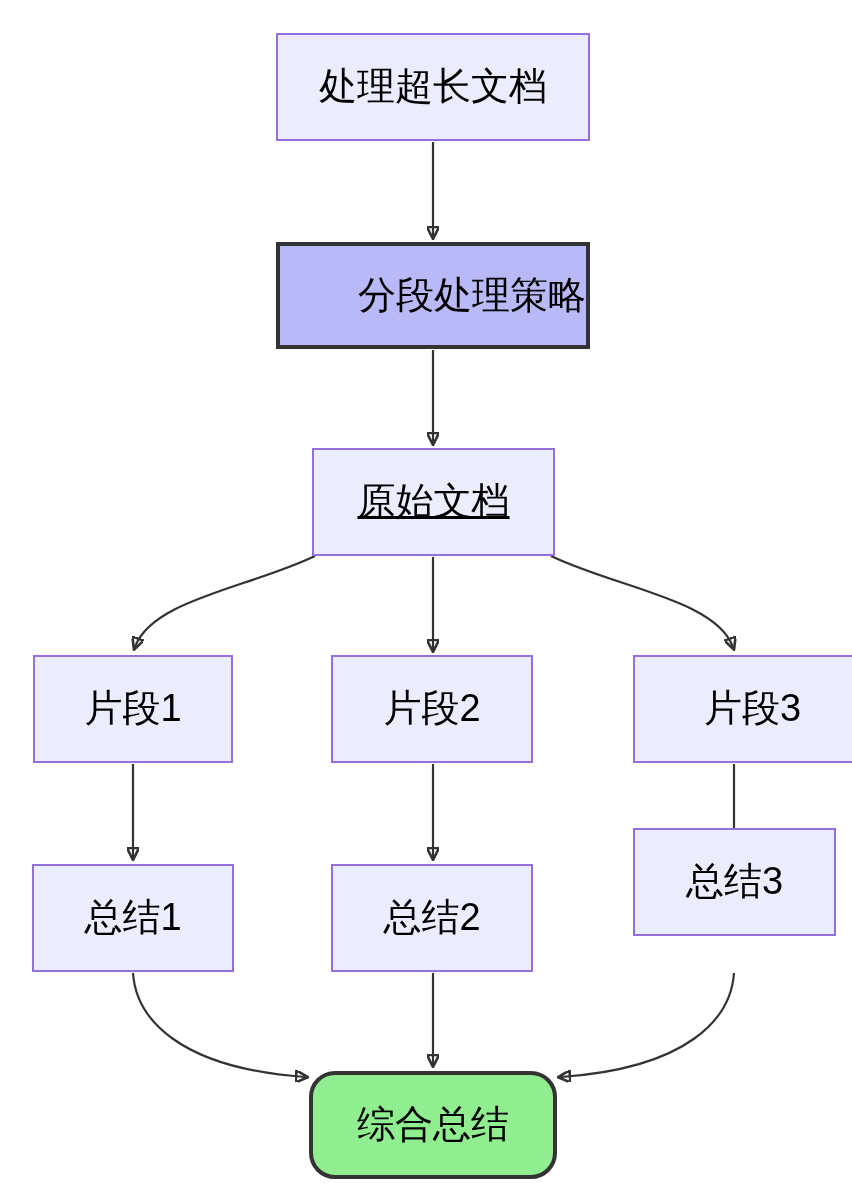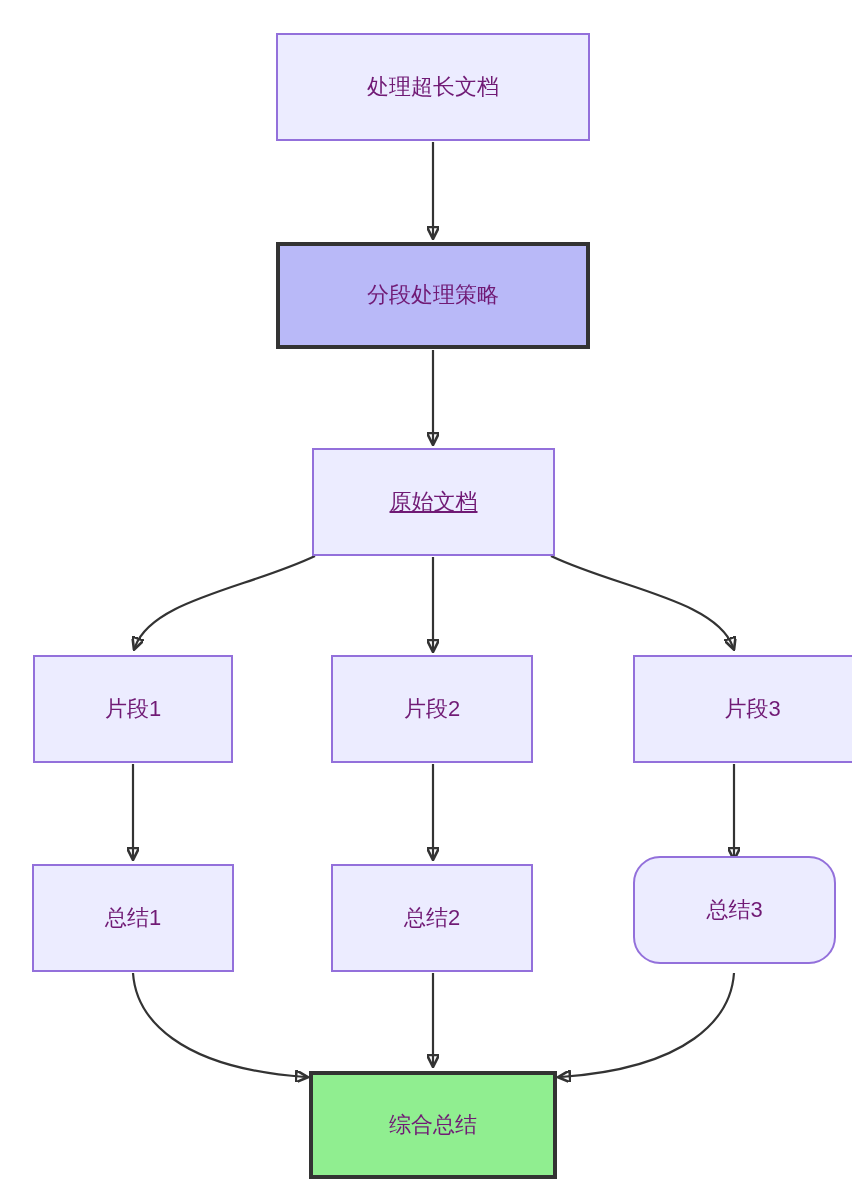--- a/index.html
+++ b/index.html
@@ -27,45 +27,45 @@
     stroke-width: 2.2px;
   }
   .node {
     position: absolute;
     box-sizing: border-box;
     display: flex;
     align-items: center;
     justify-content: center;
     background: #ECECFF;
     border: 2px solid #9370DB;
-    color: #701a75;
-    font-size: 22px;
+    color: #000000;
+    font-size: 38px;
     line-height: 1.2;
     text-align: center;
     white-space: nowrap;
   }
   .node.highlight {
     background: #B9B9F8;
     border: 4px solid #333333;
   }
   .node.final {
     background: #90EE90;
     border: 4px solid #333333;
   }
   
   #n-a { left: 276px; top: 33px;   width: 314px; height: 108px; }
-  #n-b { left: 276px; top: 242px;  width: 314px; height: 107px; }
+  #n-b { left: 276px; top: 242px;  width: 314px; height: 107px; justify-content: flex-end; }
   #n-c { left: 312px; top: 448px;  width: 243px; height: 108px; text-decoration: underline; }
   #n-d { left: 33px;  top: 655px;  width: 200px; height: 108px; }
   #n-e { left: 331px; top: 655px;  width: 202px; height: 108px; }
   #n-f { left: 633px; top: 655px;  width: 239px; height: 108px; }
   #n-g { left: 32px;  top: 864px;  width: 202px; height: 108px; text-align: center; }
   #n-h { left: 331px; top: 864px;  width: 202px; height: 108px; text-align: center; }
-  #n-i { left: 633px; top: 856px;  width: 203px; height: 108px; border-radius: 27px; }
-  #n-j { left: 309px; top: 1071px; width: 248px; height: 108px; }
+  #n-i { left: 633px; top: 828px;  width: 203px; height: 108px; }
+  #n-j { left: 309px; top: 1071px; width: 248px; height: 108px; border-radius: 26px; }
 </style>
 </head>
 <body>
 
 <div class="canvas">
 
   <svg class="edges" viewBox="0 0 852 1196" xmlns="http://www.w3.org/2000/svg">
     <defs>
       <marker id="arrow" viewBox="0 0 10 10" refX="7.5" refY="5" markerUnits="userSpaceOnUse" markerWidth="14" markerHeight="12" orient="auto">
         <path d="M0,0 L10,5 L0,10 z" fill="#333333" stroke="none"></path>

